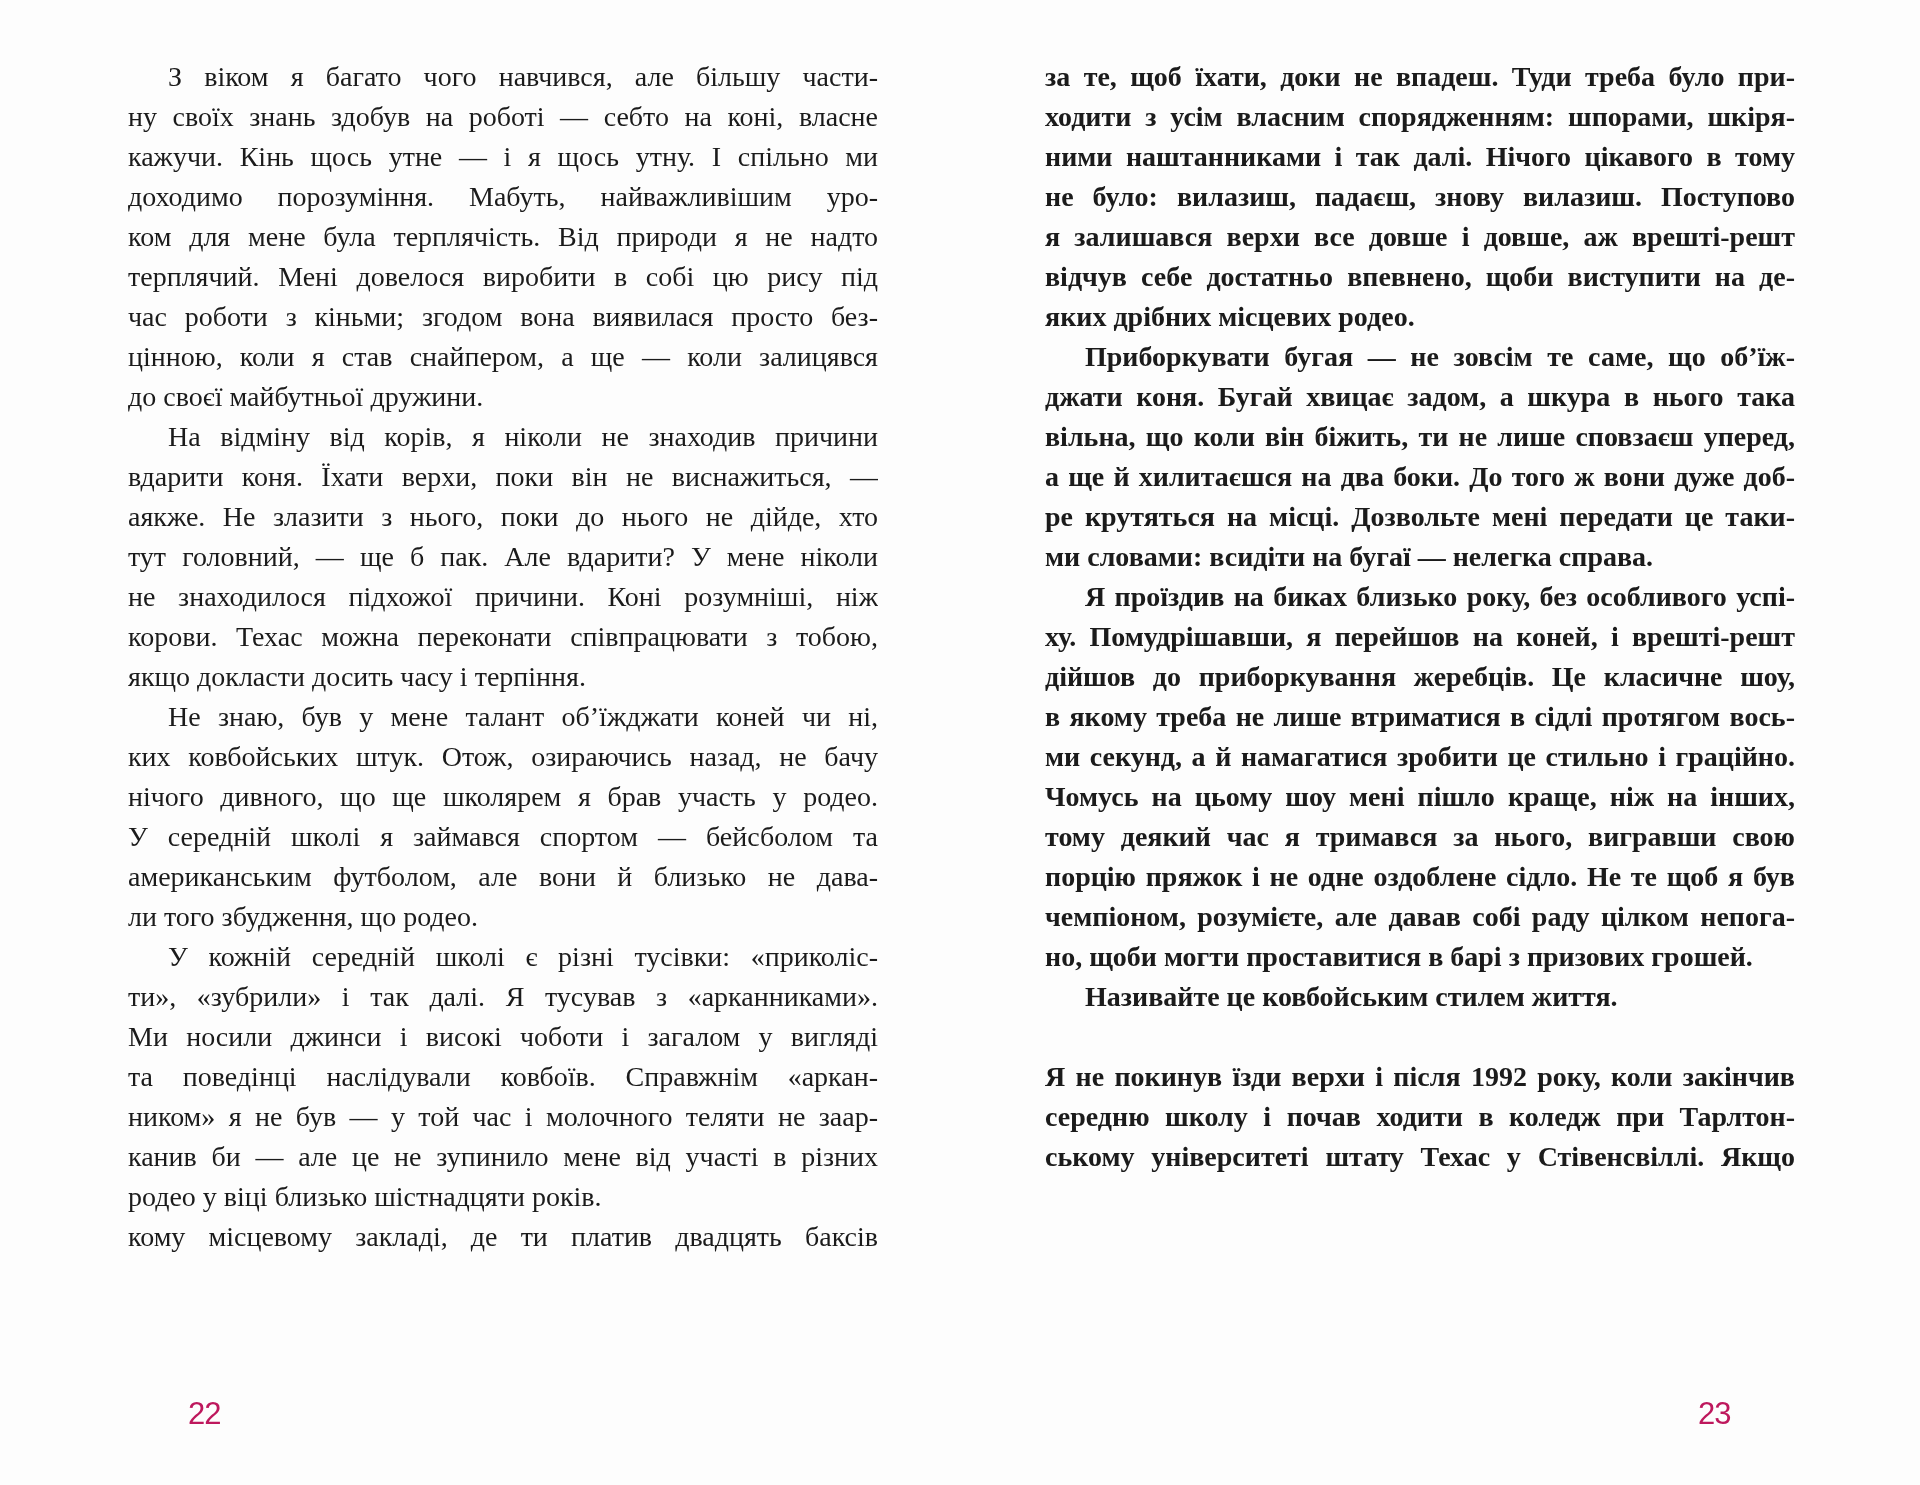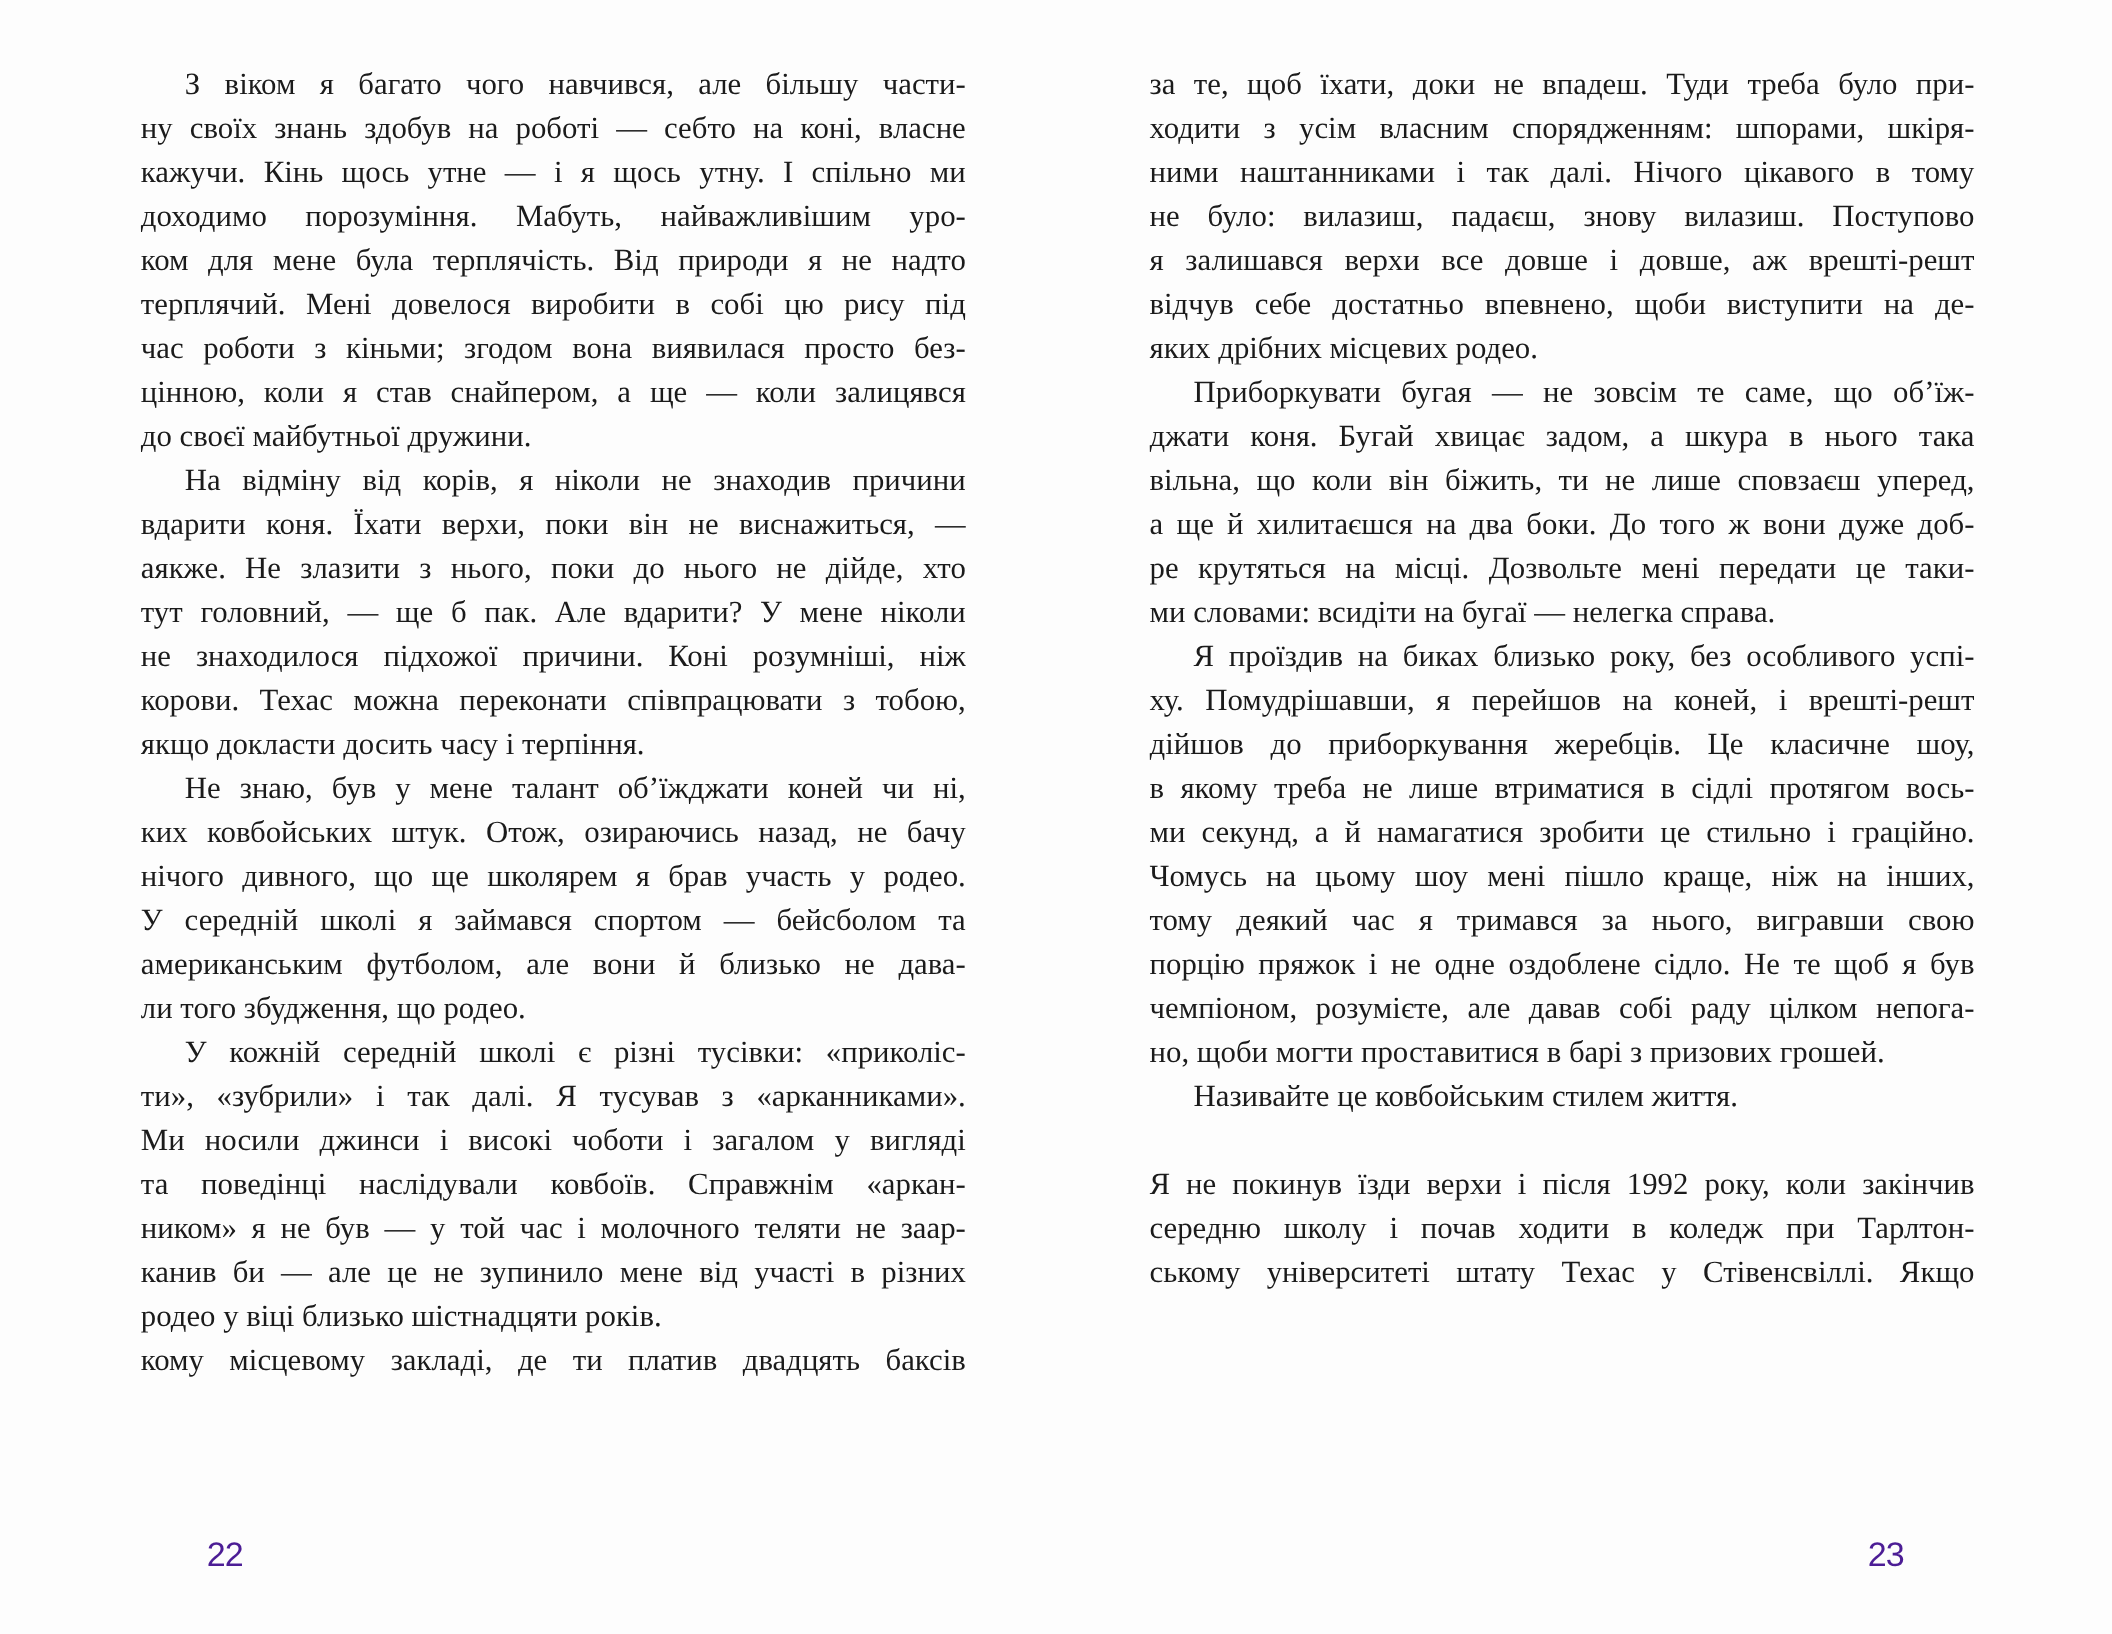--- a/index.html
+++ b/index.html
@@ -22,42 +22,42 @@
     height: 1485px;
   }
   .page-left  { left: 0; }
   .page-right { left: 960px; }
   .text-block {
     position: absolute;
     top: 57px;
     width: 750px;
   }
   .page-left  .text-block { left: 128px; }
-  .page-right .text-block { left: 85px; }   
+  .page-right .text-block { left: 85px; font-weight: bold; }   
   .paragraph { margin: 0; padding: 0; }
   .paragraph.gap-before { margin-top: 40px; }
   .line {
     height: 40px;
     line-height: 40px;
     overflow: hidden;
     font-family: "Liberation Serif", "DejaVu Serif", serif;
     font-size: 28px;
     color: #1b1b1b;
     text-align: justify;
     text-align-last: justify;
   }
   .line.ragged { text-align-last: left; }
   .line.indent { text-indent: 40px; }
   .folio {
     position: absolute;
     top: 1396px;
     font-family: "Liberation Sans", "DejaVu Sans", sans-serif;
     font-size: 31px;
     font-weight: 500;
-    color: #4c1d95;
+    color: #be185d;
     letter-spacing: -1px;
     text-align: right;
   }
   .folio-left  { left: 188px; }
   .folio-right { left: 738px; }  
 </style>
 </head>
 <body>
 
 <div class="spread">

